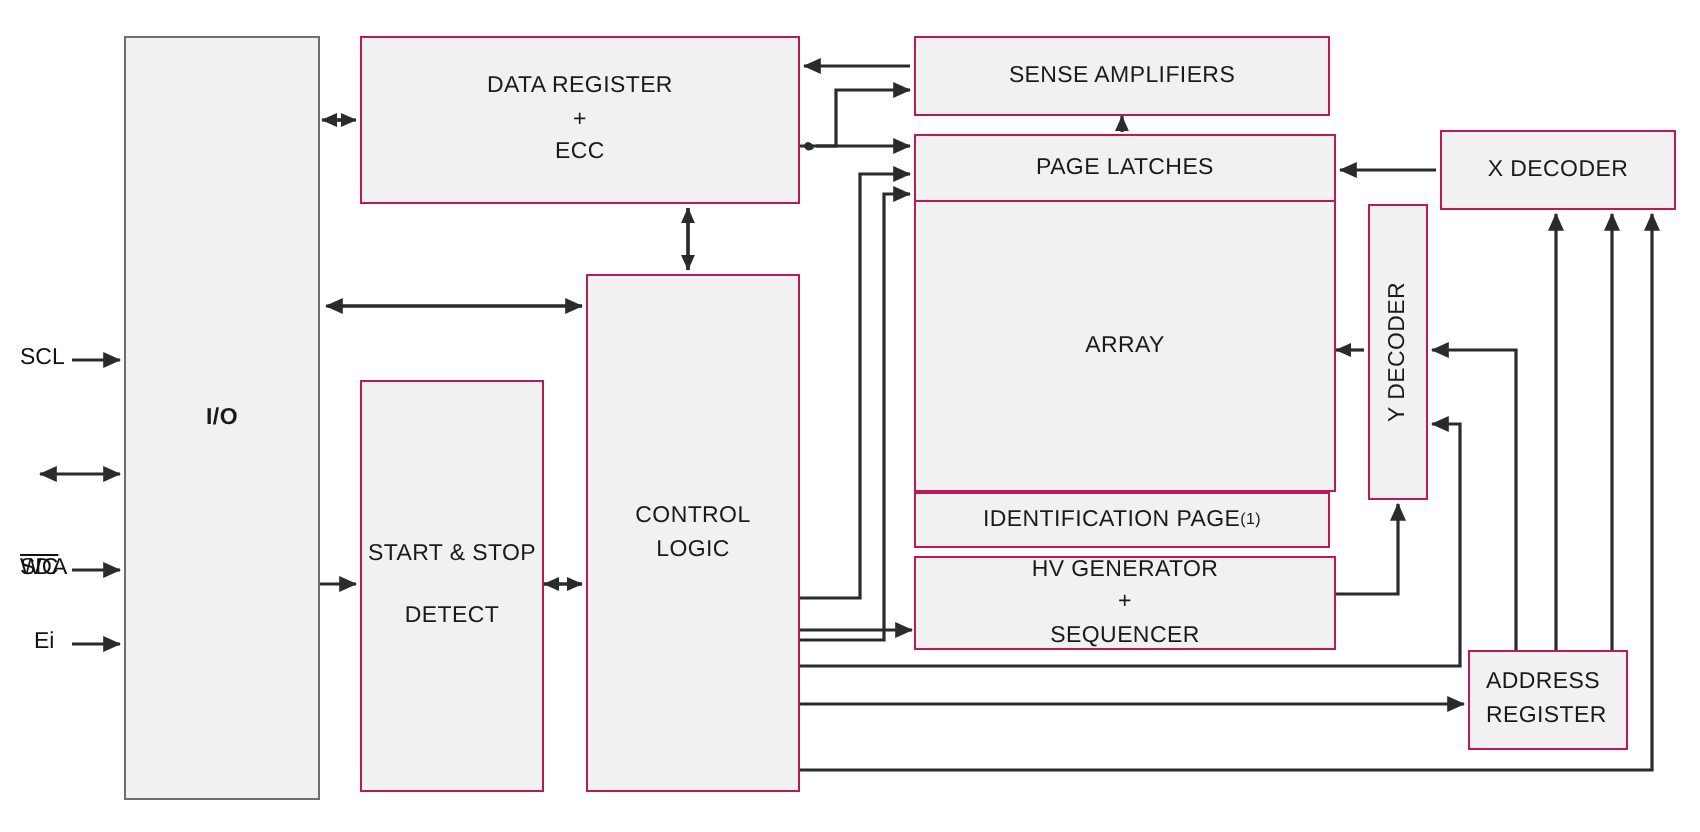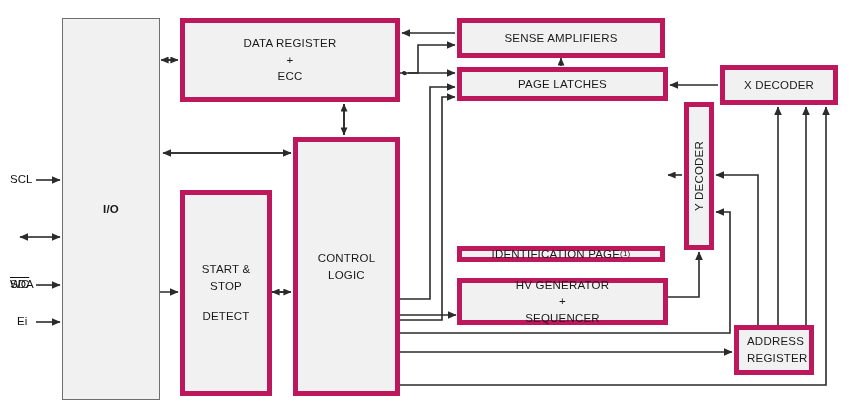--- a/index.html
+++ b/index.html
@@ -7,21 +7,21 @@
     position:relative;
     width:850px;height:416px;
     background:#ffffff;
     font-family:"Liberation Sans", sans-serif;
     overflow:hidden;
   }
   svg.wires{position:absolute;left:0;top:0;width:850px;height:416px;pointer-events:none;}
   .blk{
     position:absolute;
     background:#f1f1f1;
-    border:5px solid #be185d;
+    border:1px solid #be185d;
     box-sizing:border-box;
     display:flex;
     align-items:center;
     justify-content:center;
     text-align:center;
     color:#1a1a1a;
     font-size:11.5px;
     line-height:1.45;
     letter-spacing:.2px;
   }
@@ -127,22 +127,25 @@
   </div>
 
   <div class="blk" style="left:457px;top:18px;width:208px;height:40px;">
     <span>SENSE AMPLIFIERS</span>
   </div>
 
   <div class="blk" style="left:457px;top:67px;width:211px;height:34px;">
     <span>PAGE LATCHES</span>
   </div>
 
+  <div class="blk" style="left:457px;top:100px;width:211px;height:146px;">
+    <span>ARRAY</span>
+  </div>
 
-  <div class="blk" style="left:457px;top:246px;width:208px;height:16px;">
+  <div class="blk" style="left:457px;top:246px;width:208px;height:28px;">
     <span>IDENTIFICATION PAGE</span>
       <span class="sup">(1)</span>
   </div>
 
   <div class="blk" style="left:457px;top:278px;width:211px;height:47px;flex-direction:column;">
     <span>HV GENERATOR</span>
     <span>+</span>
     <span>SEQUENCER</span>
   </div>
 

